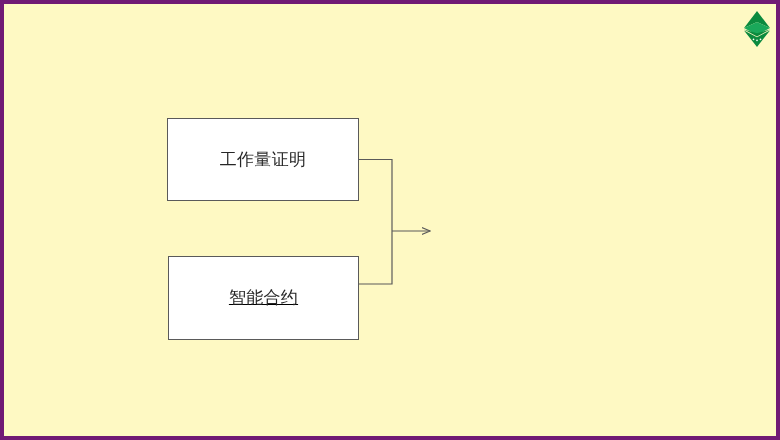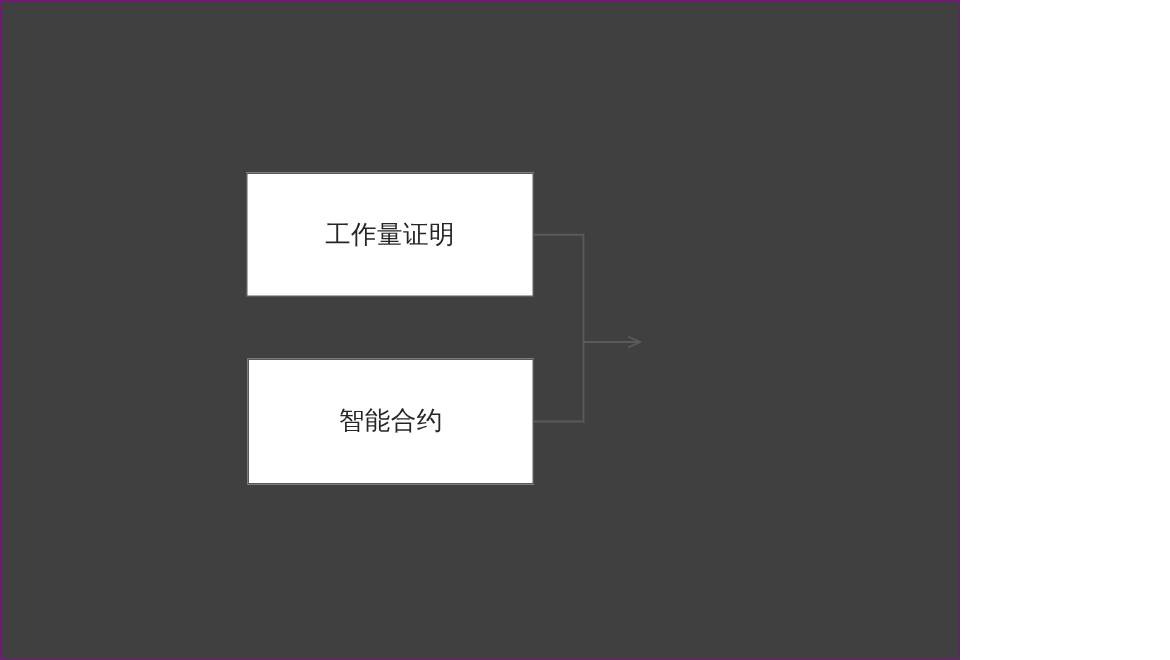--- a/index.html
+++ b/index.html
@@ -6,25 +6,25 @@
     margin: 0;
     padding: 0;
     background: #ffffff;
   }
   body {
     font-family: "Liberation Sans", "DejaVu Sans", sans-serif;
   }
 
   #slide {
     position: relative;
-    width: 640px;
+    width: 780px;
     height: 440px;
-    background: #404040;
+    background: #fef9c3;
     box-sizing: border-box;
-    border: 1px solid #701a75;
+    border: 4px solid #701a75;
     overflow: hidden;
   }
 
   
   #logo {
     position: absolute;
     left: 738px;
     top: 6px;
     width: 30px;
     height: 38px;
@@ -60,23 +60,24 @@
   }
 
   #node-pow {
     left: 163px;
     top: 114px;
     width: 192px;
     height: 83px;
   }
   #node-contract {
     left: 164px;
-    top: 238px;
+    top: 252px;
     width: 191px;
     height: 84px;
+    text-decoration: underline;
   }
   #node-dapp {
     left: 427px;
     top: 184px;
     width: 186px;
     height: 86px;
   }
 </style>
 </head>
 <body>

